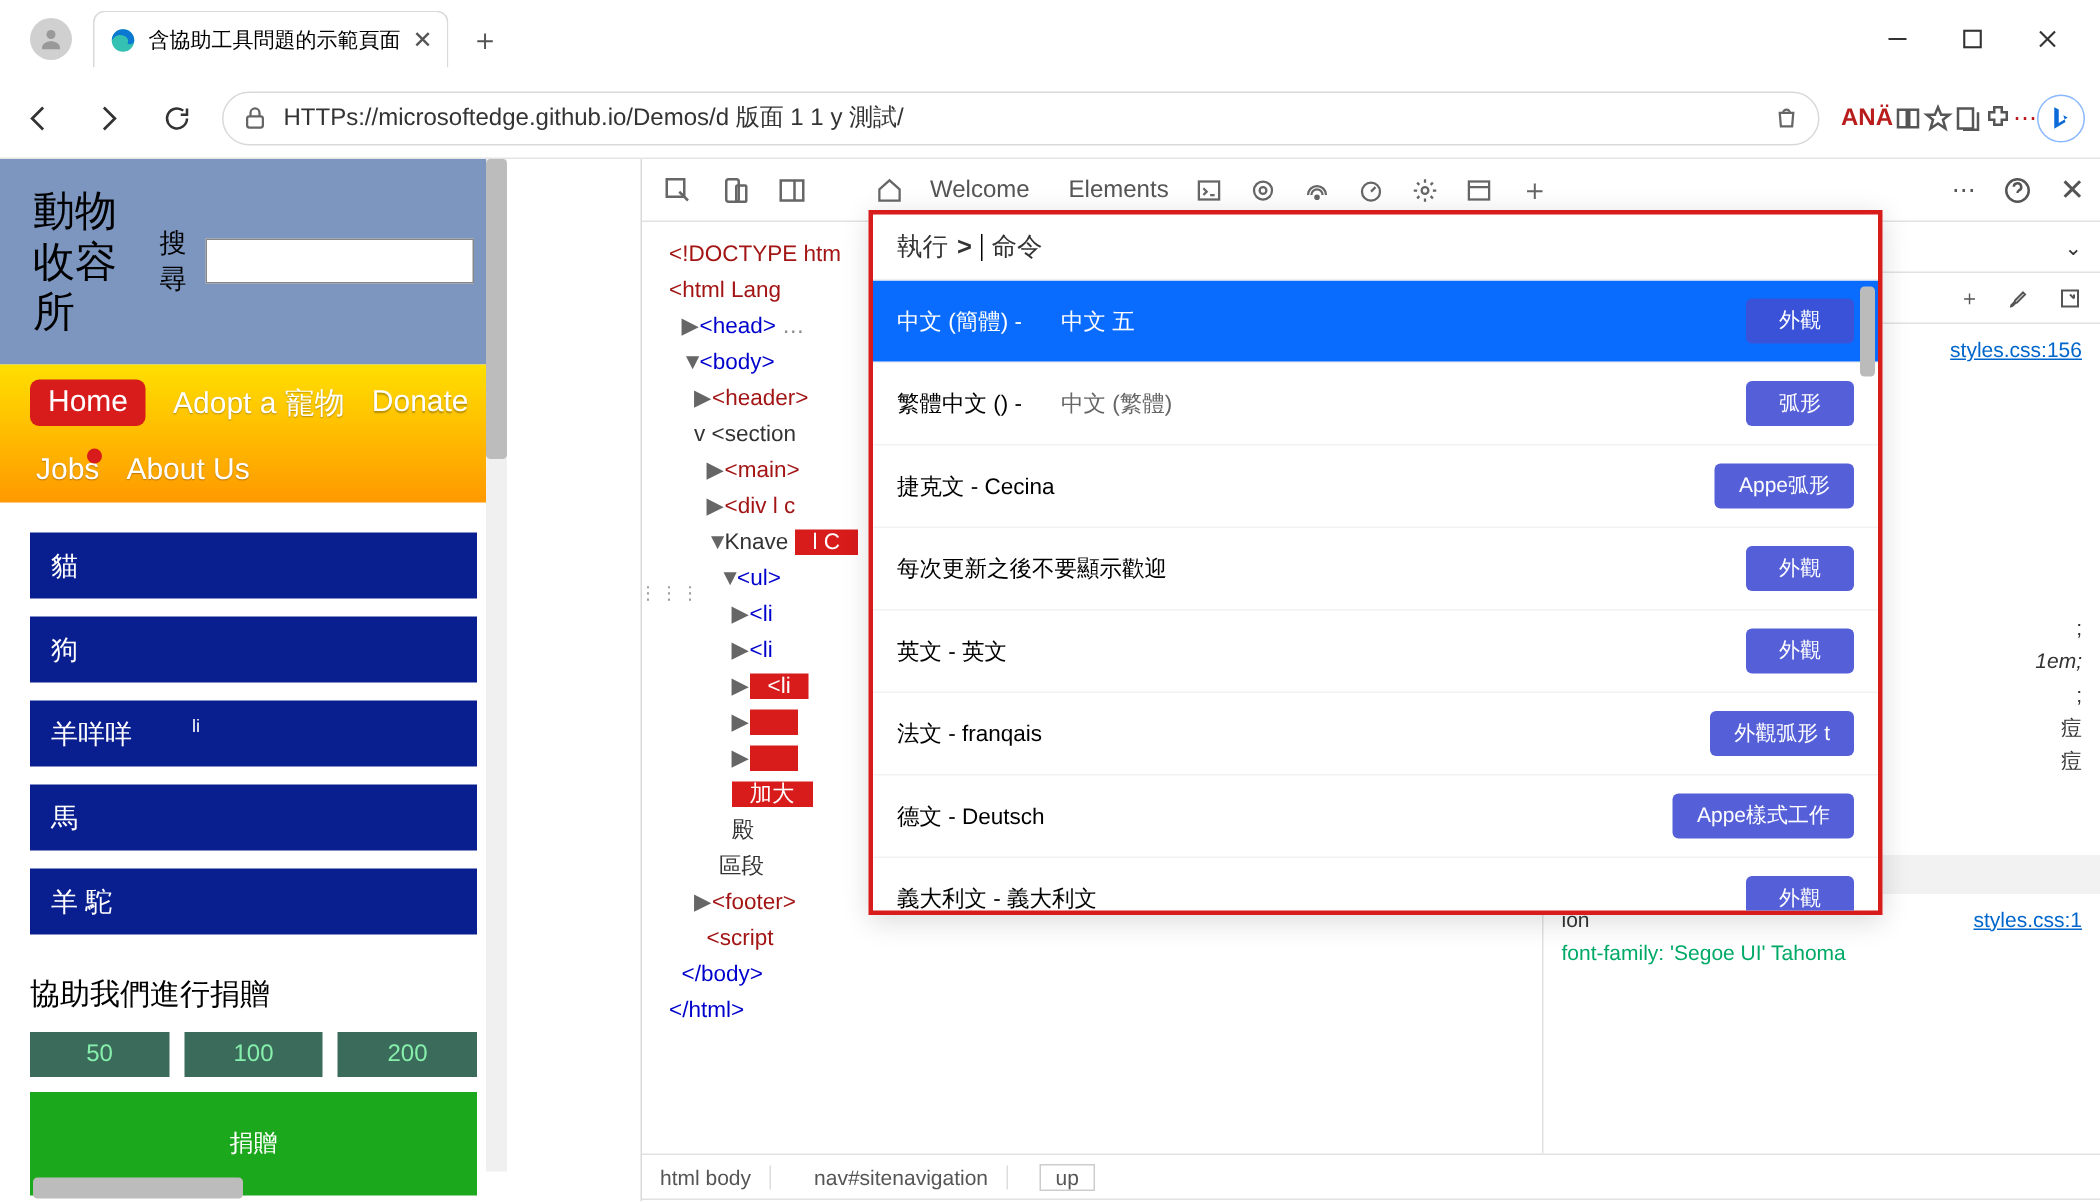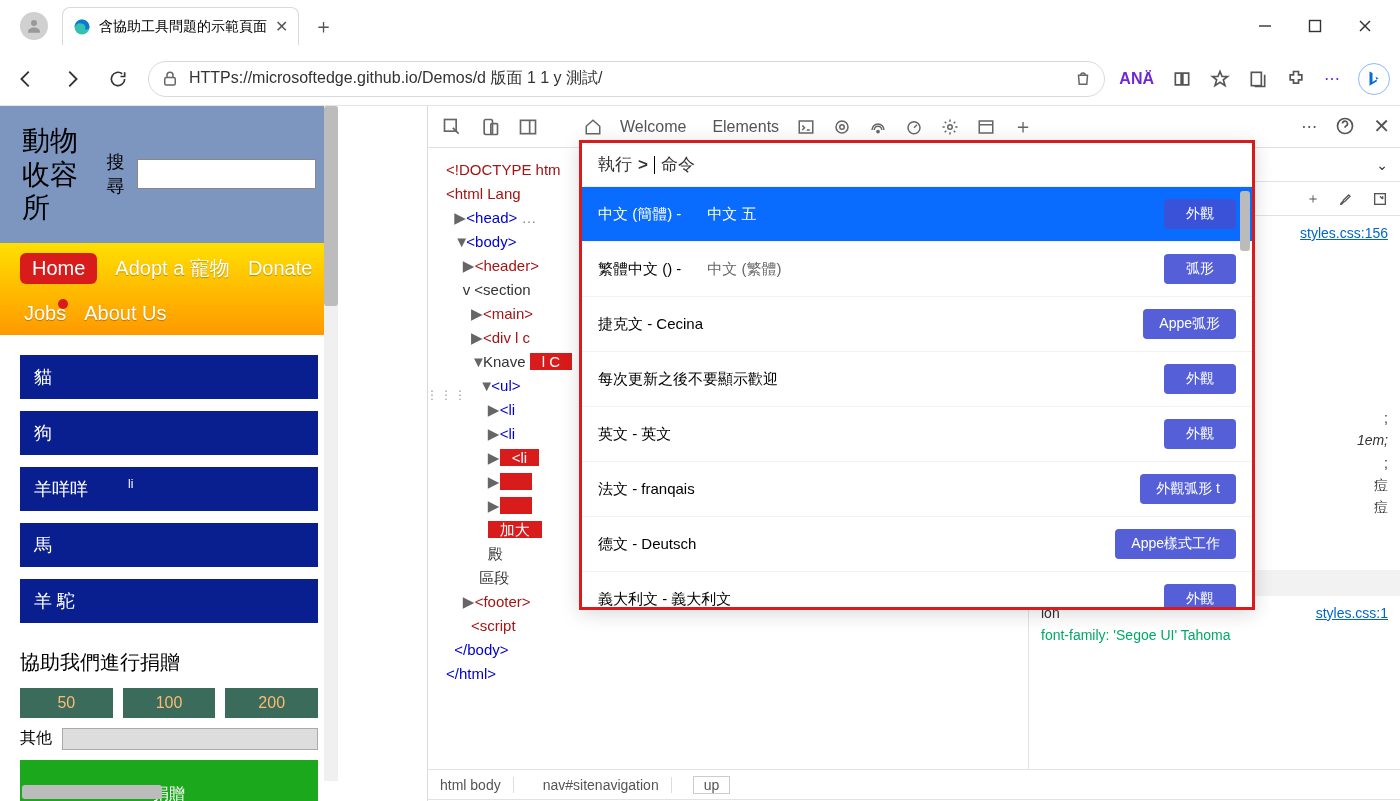--- a/index.html
+++ b/index.html
@@ -12,21 +12,21 @@
   .tab .favicon { width: 18px; height: 18px; }
   .tab-close { font-size: 16px; color: #555; }
   .new-tab { margin-left: 14px; font-size: 20px; color: #555; }
   .win-ctrls { margin-left: auto; display: flex; gap: 36px; padding-right: 22px; font-size: 14px; color:#333;}
   .win-btn { width: 14px; height: 14px; display:flex; align-items:center; justify-content:center;}
 
   .toolbar { height: 54px; display: flex; align-items: center; padding: 0 10px; gap: 14px; border-bottom: 1px solid #e5e5e5; }
   .tbtn { width: 32px; height: 32px; display:flex; align-items:center; justify-content:center; border-radius:4px; color:#444; }
   .addr { flex: 1; display: flex; align-items: center; height: 36px; border: 1px solid #d9d9d9; border-radius: 18px; padding: 0 12px; gap: 10px; font-size: 16px; color:#333;}
   .addr .lock { color:#666;}
-  .right-tools { display:flex; align-items:center; gap:18px; font-size:16px; color:#6d28d9;}
+  .right-tools { display:flex; align-items:center; font-size:16px; color:#b91c1c;}
   .bing { width:32px; height:32px; border-radius:50%; border:1px solid #8bb9ff; display:flex;align-items:center;justify-content:center; color:#0b69d8;}
 
   
   .workspace { display:flex; height: calc(801px - 52px - 54px); }
   .page-col { width: 428px; border-right: 1px solid #d9d9d9; overflow:hidden; position:relative; background:#fff;}
   .devtools-col { flex:1; position:relative; background:#fff; }
 
   
   .page-inner { width: 338px; height: 100%; overflow-y: hidden; position:relative;}
   .page-header { background:#7c96c0; padding: 18px 22px; display:flex; align-items:center; gap:12px;}
@@ -36,21 +36,21 @@
   .nav-bar { background: linear-gradient(#ffdf00,#ff9900); padding:10px 20px; display:flex; flex-wrap:wrap; gap:18px; font-size:20px; color:#fff; align-items:center;}
   .nav-bar .home { background:#d81b1b; color:#fff; padding:4px 12px; border-radius:6px;}
   .nav-item { color:#fff; text-shadow:0 1px 1px rgba(0,0,0,.3);}
   .red-dot { width:10px;height:10px;background:#d81b1b;border-radius:50%;position:absolute;}
 
   .animal-list { padding: 20px; display:flex; flex-direction:column; gap:12px;}
   .animal { background:#0a1f8f; color:#fff; padding:10px 14px; font-size:18px; display:flex; gap:40px;}
   .donate-sec { padding: 6px 20px;}
   .donate-h { font-size:20px; margin-bottom:12px;}
   .amount-row { display:flex; gap:10px; margin-bottom:10px;}
-  .amount { flex:1; background:#3b6b5a; color:#fdba74; text-align:center; padding:6px 0; font-size:16px;}
+  .amount { flex:1; background:#3b6b5a; color:#86efac; text-align:center; padding:6px 0; font-size:16px;}
   .other-row { display:flex; align-items:center; gap:10px; margin-bottom:10px;}
   .other-row input { flex:1; height:22px; border:1px solid #aaa; background:#ddd;}
   .donate-btn { width:100%; background:#1ca81c; color:#fff; text-align:center; padding:24px 0; font-size:16px;}
   .page-scroll { position:absolute; right:0; top:0; bottom:20px; width:14px; background:#f0f0f0;}
   .page-scroll-thumb { position:absolute; top:0; width:14px; height:200px; background:#bcbcbc; border-radius:3px;}
   .page-hscroll { position:absolute; left:22px; bottom:2px; height:14px; width:140px; background:#bcbcbc; border-radius:3px;}
 
   
   .dt-tabs { height:42px; display:flex; align-items:center; gap:18px; padding:0 14px; border-bottom:1px solid #e2e2e2; color:#555; font-size:16px;}
   .dt-tabs .ico { color:#666; }
@@ -236,24 +236,20 @@
             <span>羊 駝</span>
           </div>
       </div>
 
       <div class="donate-sec">
         <div class="donate-h">協助我們進行捐贈</div>
         <div class="amount-row">
           <div class="amount">50</div>
           <div class="amount">100</div>
           <div class="amount">200</div>
-        </div>
-        <div class="other-row">
-          <span>其他</span>
-          <input style="">
         </div>
         <div class="donate-btn">捐贈</div>
       </div>
 
       <div class="page-scroll">
           <div class="page-scroll-thumb"></div>
         </div>
       <div class="page-hscroll"></div>
     </div>
   </div>

